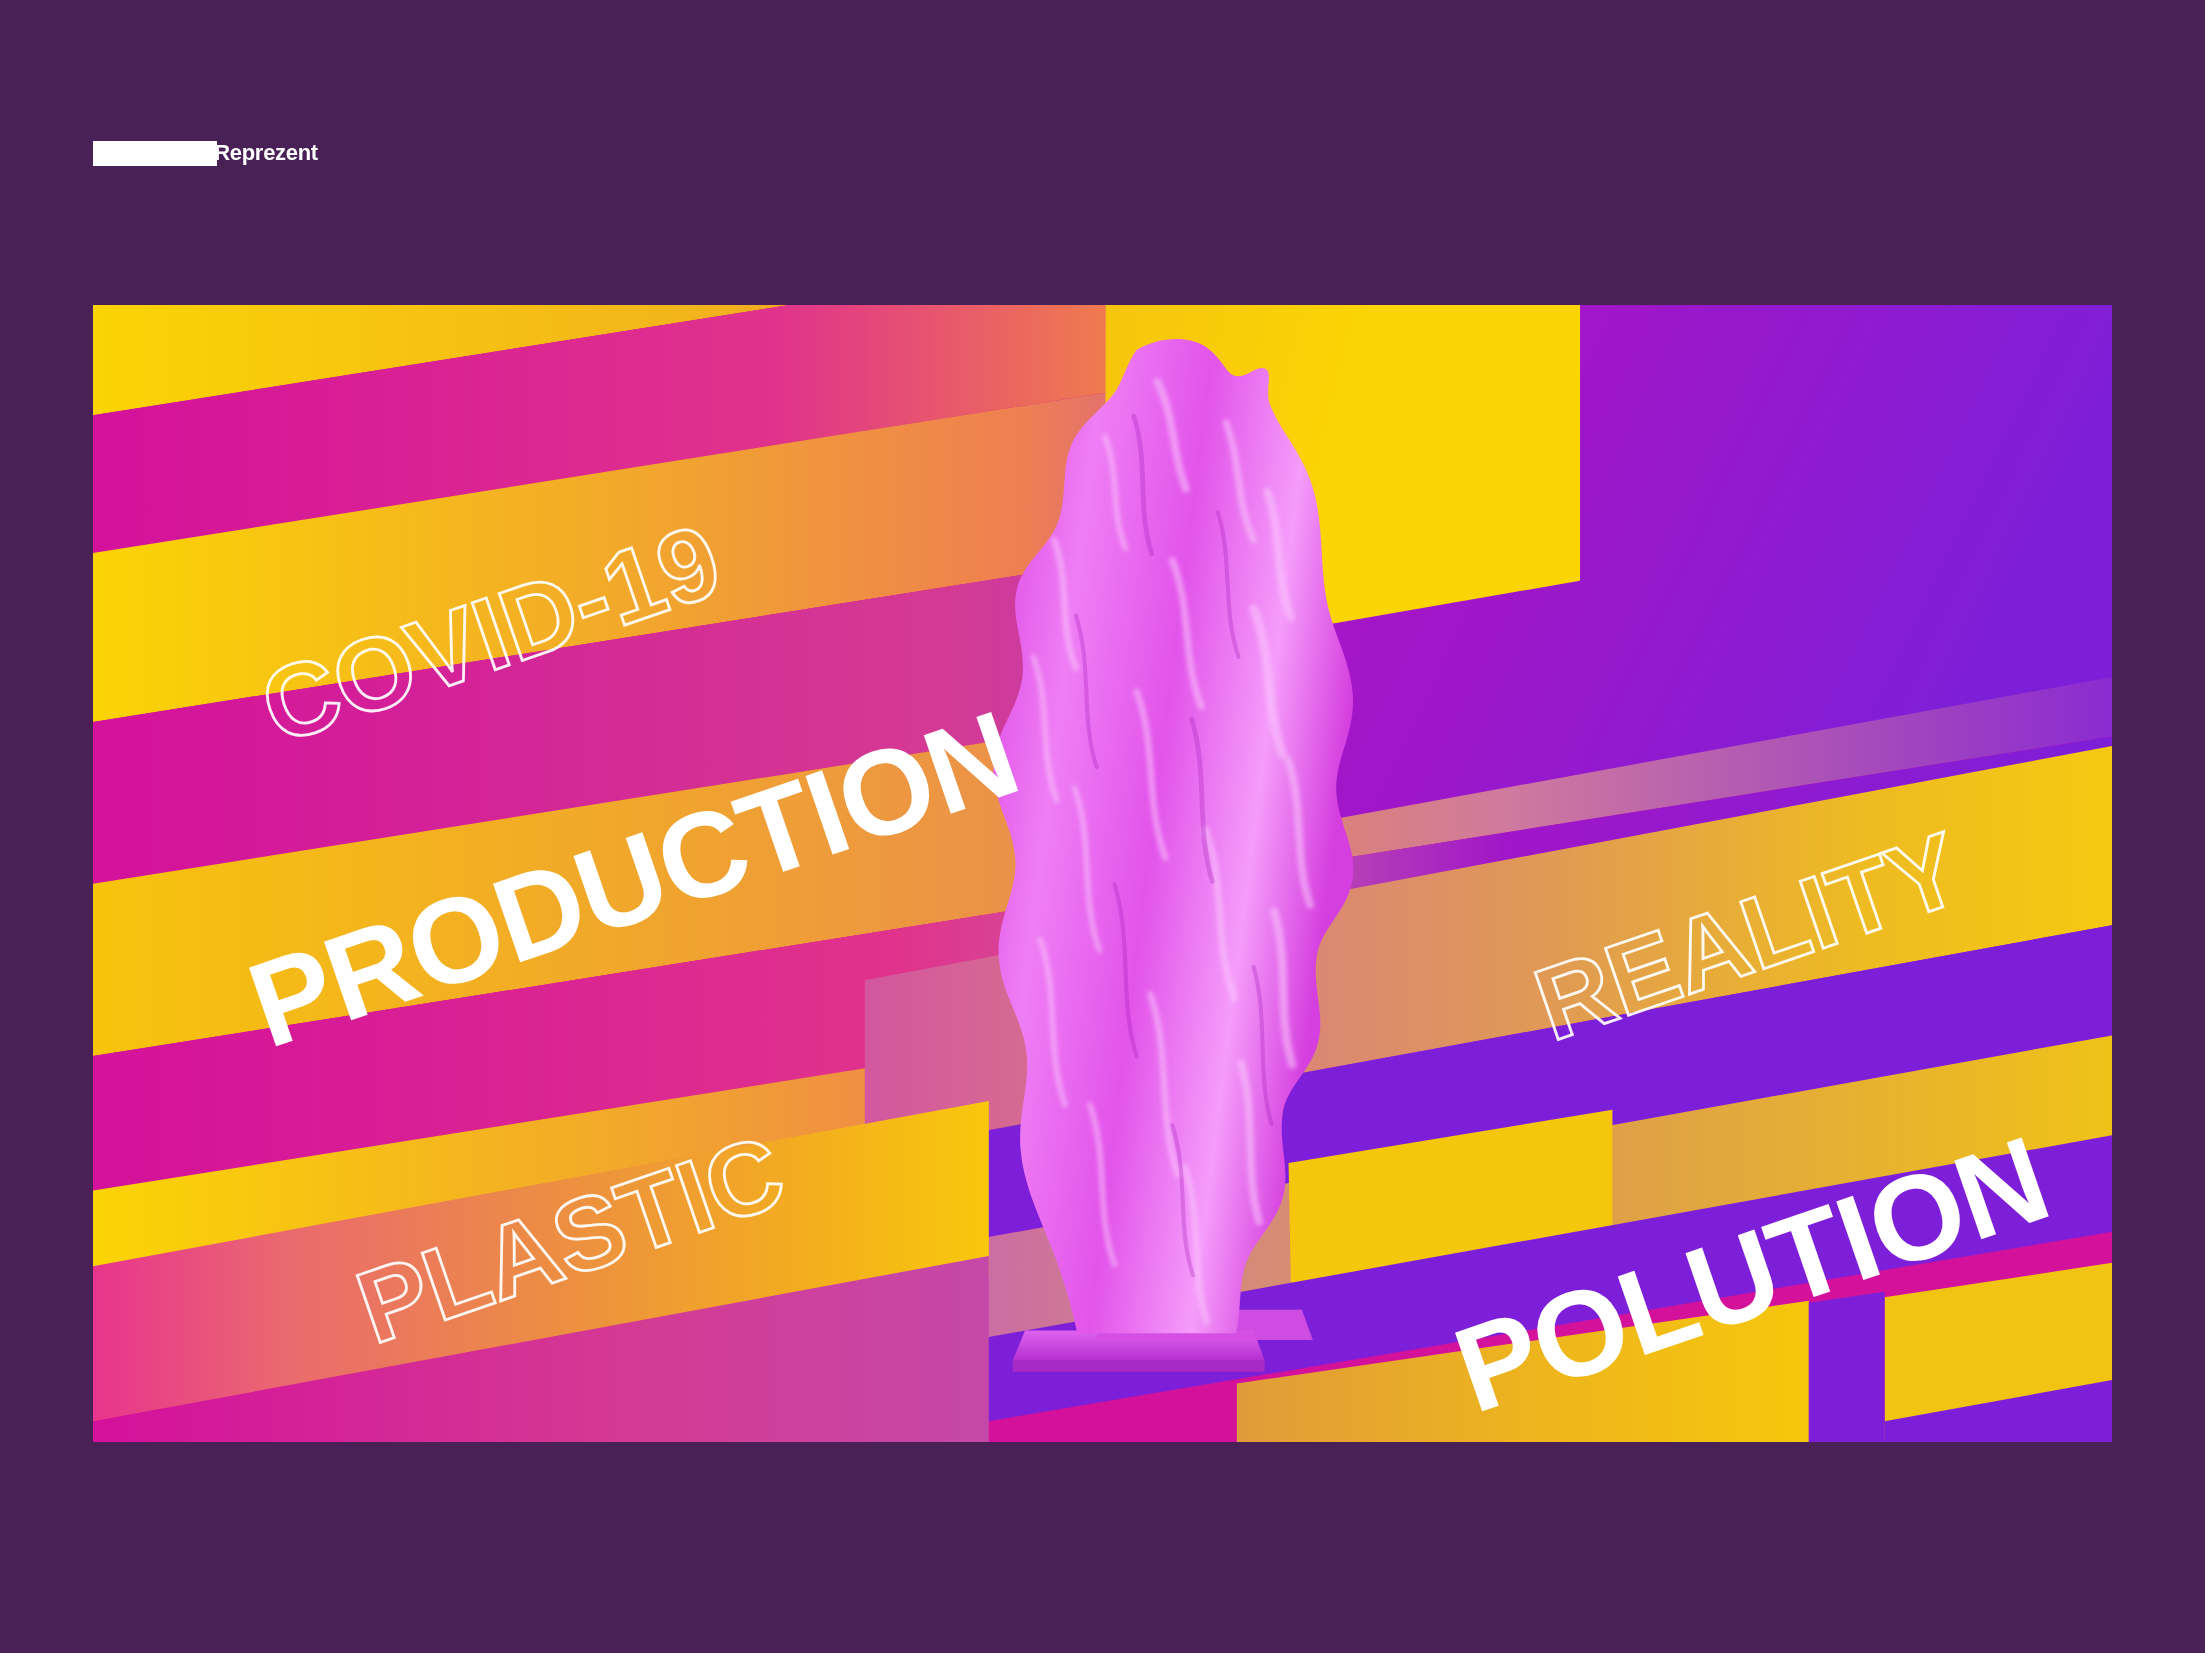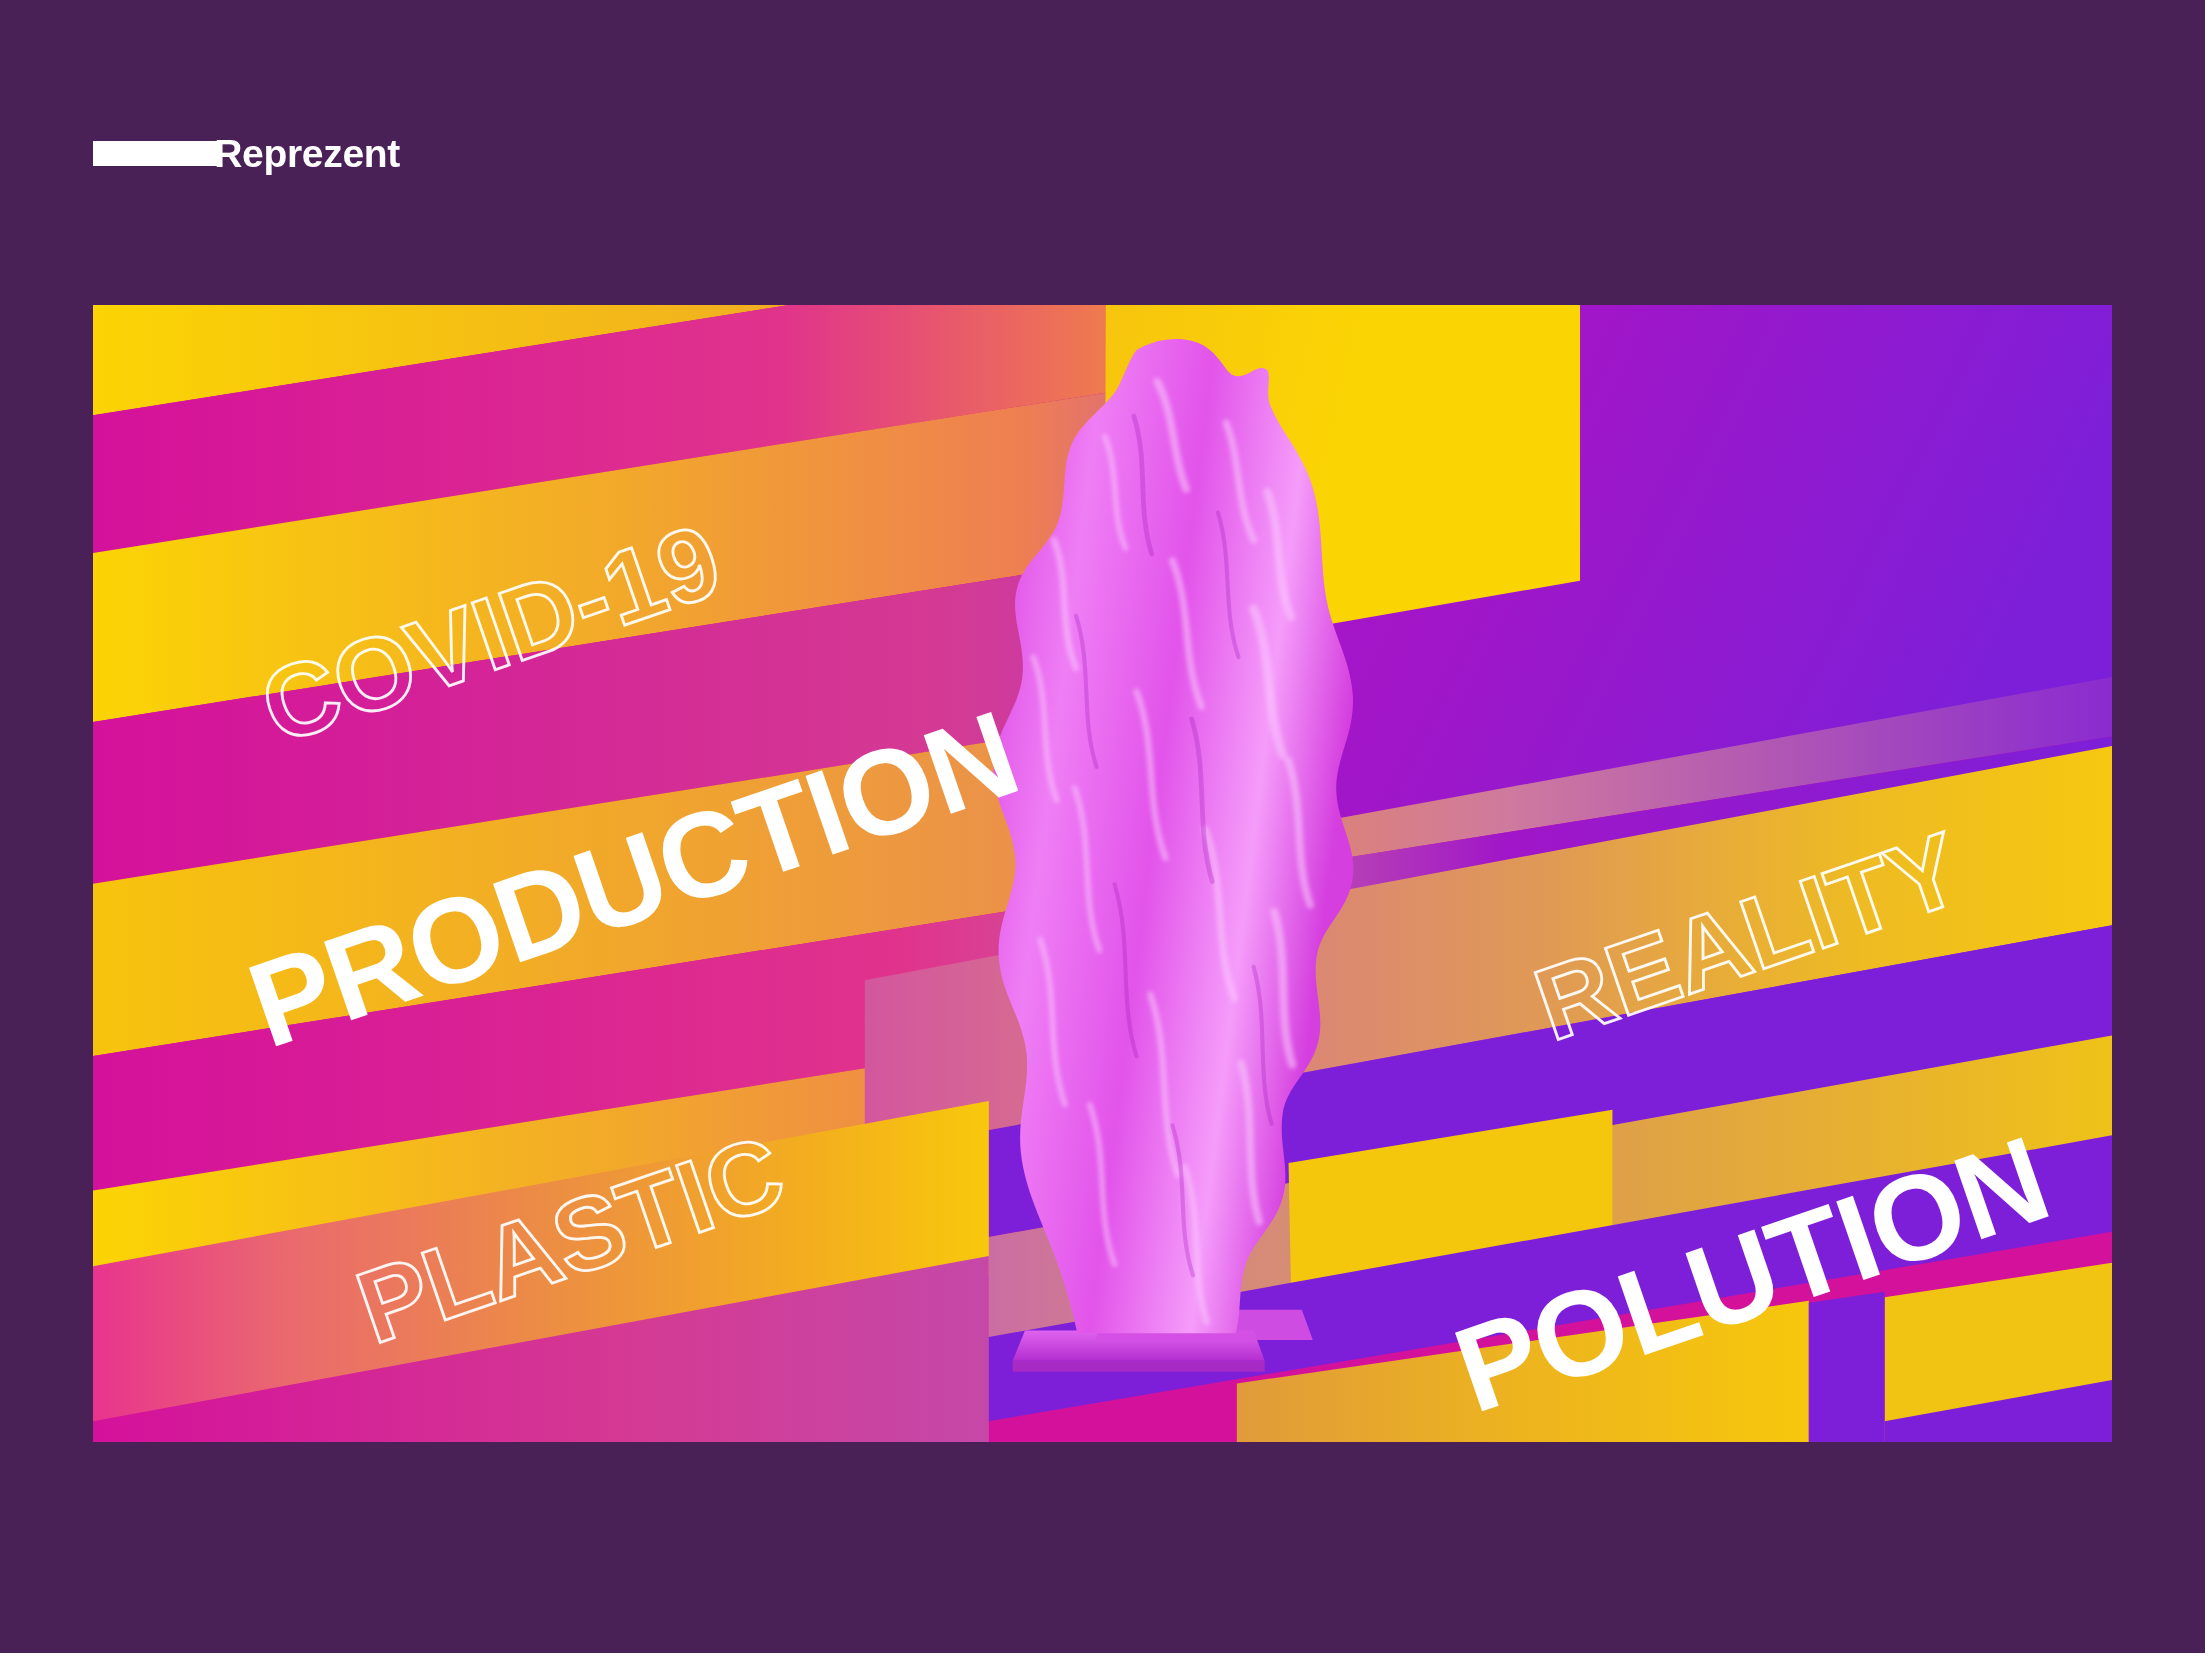--- a/index.html
+++ b/index.html
@@ -13,21 +13,21 @@
   
   #brand-logo{
     position:absolute; left:93px; top:135px;
     display:flex; align-items:center; height:36px;
   }
   #brand-bar{
     width:124px; height:25px; background:#ffffff;
     margin-right:-2.8px;
   }
   #brand-text{
-    color:#ffffff; font-size:39px; font-weight:bold;
+    color:#ffffff; font-size:22px; font-weight:bold;
     letter-spacing:-0.3px; line-height:1; white-space:nowrap;
   }
 
   
   #hero-panel{
     position:absolute; left:93px; top:305px;
     width:2019px; height:1137px;
     overflow:hidden; background:#c2128f;
   }
 

